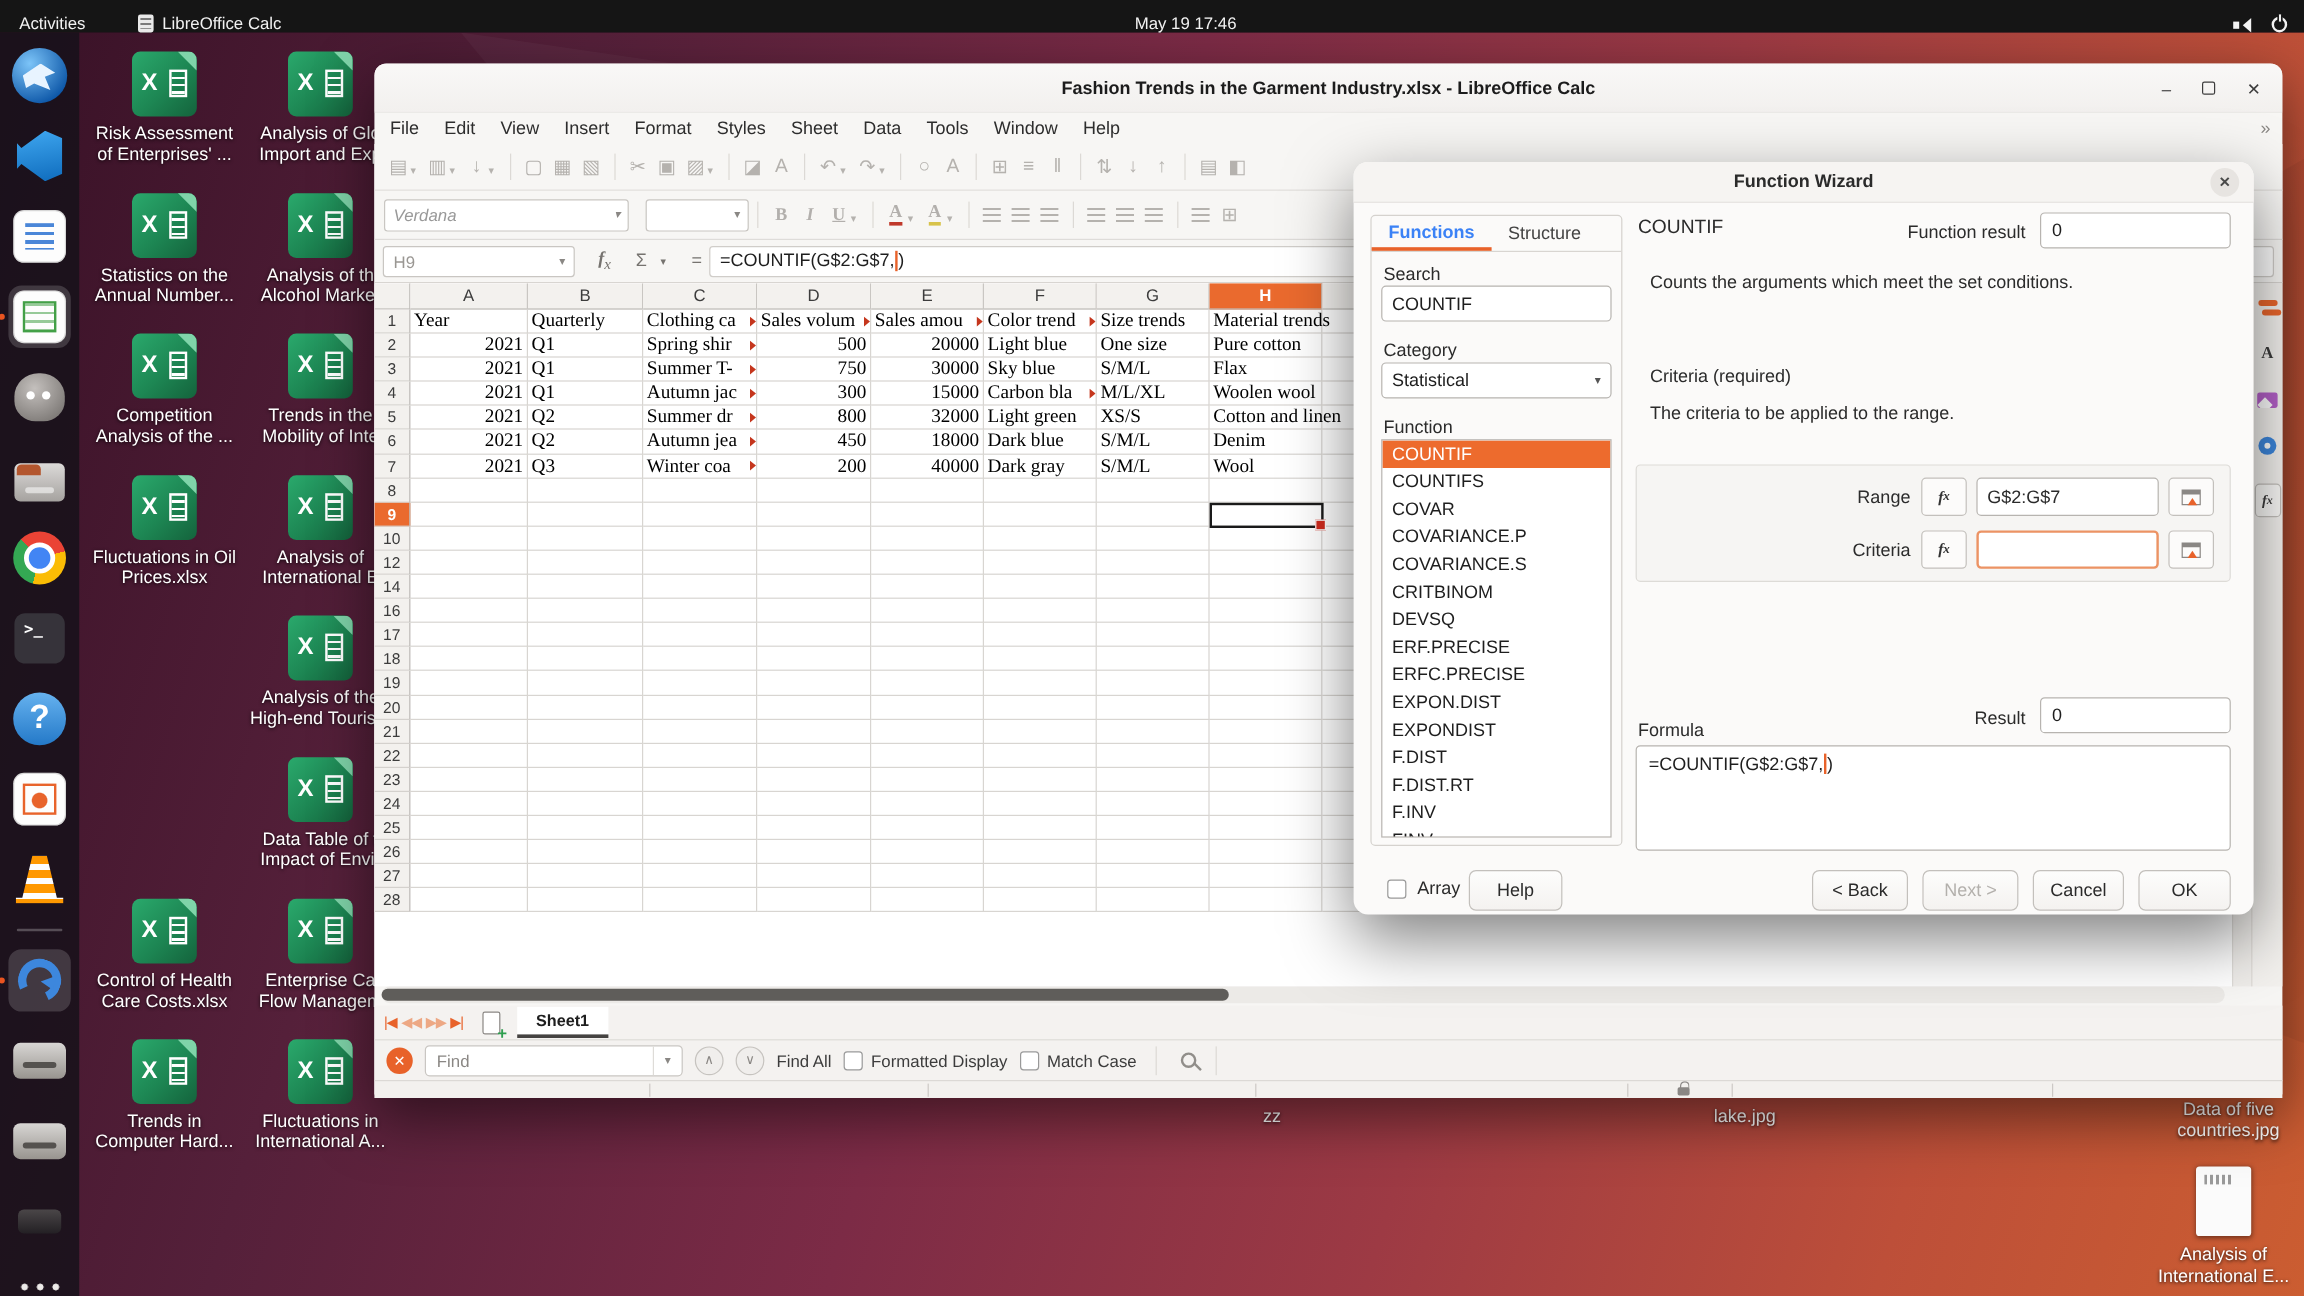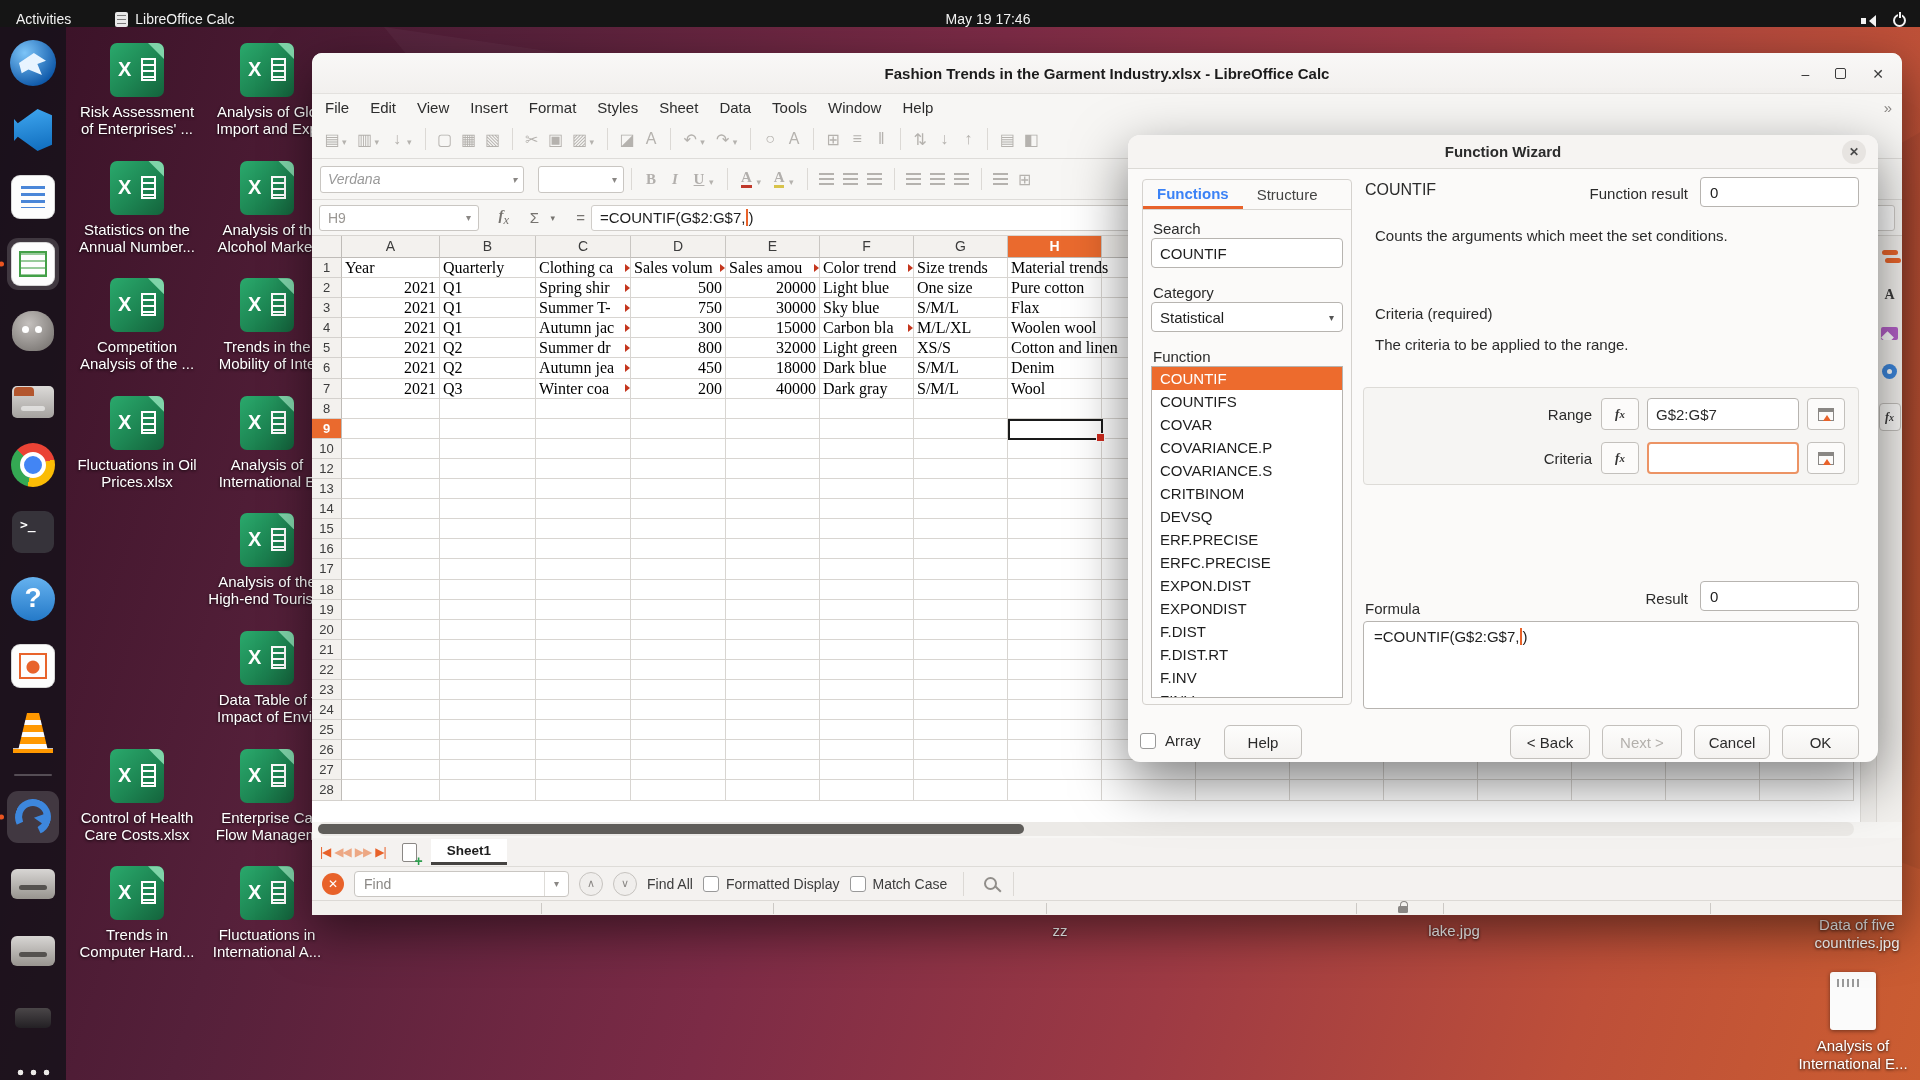--- a/index.html
+++ b/index.html
@@ -173,21 +173,21 @@
 .arglabel{width:228px;text-align:right;padding-right:0;color:#2b2b2b}
 .fxbtn{width:38px;height:32px;border:1px solid #c3c0bc;border-radius:4px;background:#fcfbfa;display:flex;align-items:center;justify-content:center;font:italic bold 13px "Liberation Serif",serif;color:#333;margin-left:9px}
 .arginput{width:152px;height:32px;background:#fff;border:1px solid #b7b4b0;border-radius:4px;margin-left:8px;display:flex;align-items:center;padding:0 8px}
 .arginput.focused{border:2px solid #ec9364}
 .shrinkbtn{width:38px;height:32px;border:1px solid #c3c0bc;border-radius:4px;background:#fcfbfa;margin-left:8px;display:flex;align-items:center;justify-content:center}
 .shrinkico{width:16px;height:13px;border:1.5px solid #8a8784;border-top-width:4px;position:relative}
 .shrinkico::after{content:"";position:absolute;right:2px;bottom:-1px;border:4px solid transparent;border-bottom:6px solid #e8622a}
 .formulabox{position:absolute;left:235px;top:486px;width:496px;height:88px;background:#fff;border:1px solid #b7b4b0;border-radius:4px;padding:6px 10px;font-size:15px;color:#1e1e1e}
 .dbtn{position:absolute;height:34px;border:1px solid #c3c0bc;border-radius:6px;background:linear-gradient(#fdfdfc,#f4f2f0);display:flex;align-items:center;justify-content:center;font-size:15px;color:#2b2b2b}
 .dbtn.disabled{color:#b3b0ac}
-.arrayrow{position:absolute;left:12px;top:597px;display:flex;align-items:center;gap:9px}
+.arrayrow{position:absolute;left:28px;top:597px;display:flex;align-items:center;gap:9px}
 </style>
 </head>
 <body>
 
 <div class="desktop-bg">
   <div class="facet1"></div>
   <div class="facet2"></div>
 </div>
 
 <div class="topbar">
@@ -797,59 +797,21 @@
           <div class="cell" style="width: 94px;"></div>
           <div class="cell" style="width: 94px;"></div>
           <div class="cell" style="width: 94px;"></div>
           <div class="cell" style="width: 94px;"></div>
           <div class="cell" style="width: 94px;"></div>
           <div class="cell" style="width: 94px;"></div>
           <div class="cell" style="width: 94px;"></div>
           <div class="cell" style="width: 94px;"></div>
         </div>
         <div class="grow">
-          <div class="rh">13</div>
-          <div class="cell" style="width: 98px;"></div>
-          <div class="cell" style="width: 96px;"></div>
-          <div class="cell" style="width: 95px;"></div>
-          <div class="cell" style="width: 95px;"></div>
-          <div class="cell" style="width: 94px;"></div>
-          <div class="cell" style="width: 94px;"></div>
-          <div class="cell" style="width: 94px;"></div>
-          <div class="cell" style="width: 94px;"></div>
-          <div class="cell" style="width: 94px;"></div>
-          <div class="cell" style="width: 94px;"></div>
-          <div class="cell" style="width: 94px;"></div>
-          <div class="cell" style="width: 94px;"></div>
-          <div class="cell" style="width: 94px;"></div>
-          <div class="cell" style="width: 94px;"></div>
-          <div class="cell" style="width: 94px;"></div>
-          <div class="cell" style="width: 94px;"></div>
-        </div>
-        <div class="grow">
           <div class="rh">14</div>
-          <div class="cell" style="width: 98px;"></div>
-          <div class="cell" style="width: 96px;"></div>
-          <div class="cell" style="width: 95px;"></div>
-          <div class="cell" style="width: 95px;"></div>
-          <div class="cell" style="width: 94px;"></div>
-          <div class="cell" style="width: 94px;"></div>
-          <div class="cell" style="width: 94px;"></div>
-          <div class="cell" style="width: 94px;"></div>
-          <div class="cell" style="width: 94px;"></div>
-          <div class="cell" style="width: 94px;"></div>
-          <div class="cell" style="width: 94px;"></div>
-          <div class="cell" style="width: 94px;"></div>
-          <div class="cell" style="width: 94px;"></div>
-          <div class="cell" style="width: 94px;"></div>
-          <div class="cell" style="width: 94px;"></div>
-          <div class="cell" style="width: 94px;"></div>
-        </div>
-        <div class="grow">
-          <div class="rh">15</div>
           <div class="cell" style="width: 98px;"></div>
           <div class="cell" style="width: 96px;"></div>
           <div class="cell" style="width: 95px;"></div>
           <div class="cell" style="width: 95px;"></div>
           <div class="cell" style="width: 94px;"></div>
           <div class="cell" style="width: 94px;"></div>
           <div class="cell" style="width: 94px;"></div>
           <div class="cell" style="width: 94px;"></div>
           <div class="cell" style="width: 94px;"></div>
           <div class="cell" style="width: 94px;"></div>

